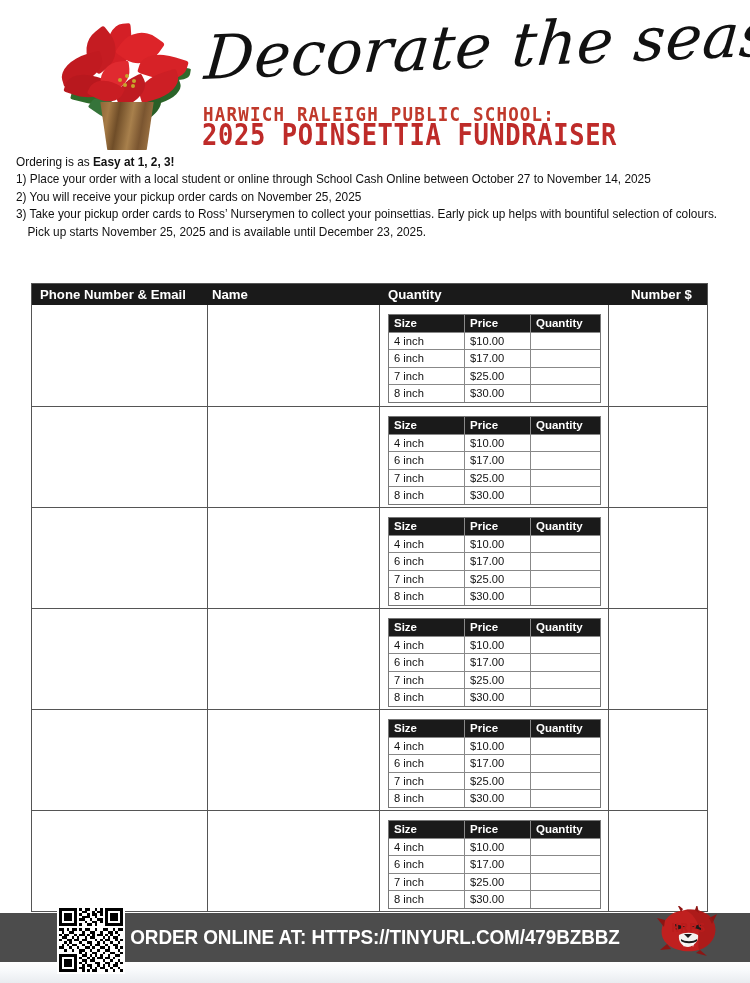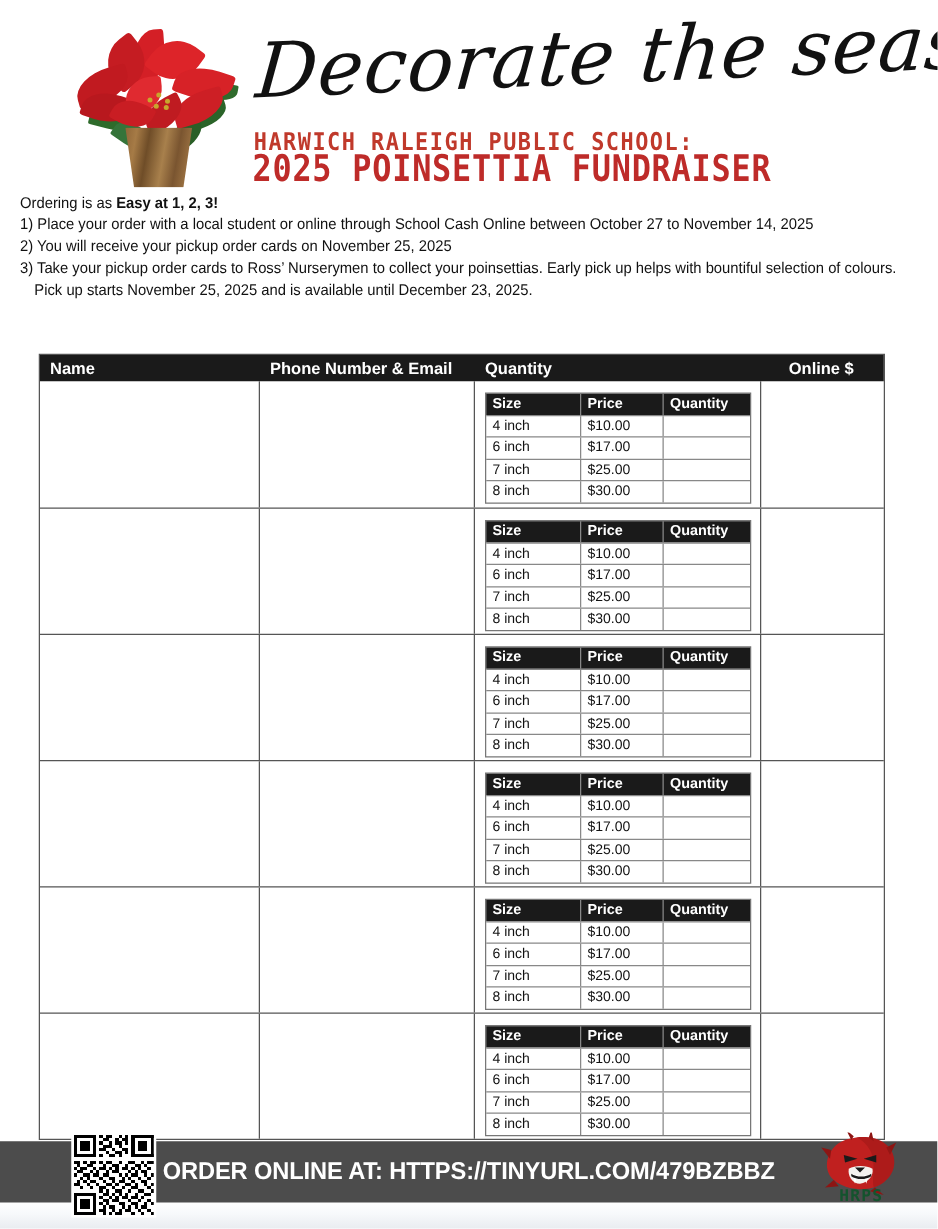--- a/index.html
+++ b/index.html
@@ -268,28 +268,28 @@
   .qr svg { display: block; }
 
   .mascot {
     position: absolute;
     left: 655px; top: 906px;
     width: 68px; height: 66px;
     z-index: 8;
   }
   .mascot-hrps {
     position: absolute;
-    left: 655px; top: 950px;
+    left: 655px; top: 920px;
     width: 68px;
     text-align: center;
     font-family: "DejaVu Sans Mono", monospace;
     font-weight: bold;
     font-size: 13px;
     letter-spacing: 1px;
-    color: #14532d;
+    color: #b91c1c;
     z-index: 9;
   }
 </style>
 </head>
 <body>
 
 <div class="page">
 
   <div class="header">
 
@@ -336,24 +336,24 @@
     <div class="line"><span>Ordering is as </span><b>Easy at 1, 2, 3!</b></div>
     <div class="line">1) Place your order with a local student or online through School Cash Online between October 27 to November 14, 2025</div>
     <div class="line">2) You will receive your pickup order cards on November 25, 2025</div>
     <div class="line">3) Take your pickup order cards to Ross’ Nurserymen to collect your poinsettias. Early pick up helps with bountiful selection of colours.</div>
     <div class="line indent">Pick up starts November 25, 2025 and is available until December 23, 2025.</div>
   </div>
 
 
   <div class="table">
     <div class="thead">
+      <div class="th c-phone">Phone Number &amp; Email</div>
       <div class="th c-name">Name</div>
-      <div class="th c-phone">Phone Number &amp; Email</div>
       <div class="th c-qty">Quantity</div>
-      <div class="th c-total">Online $</div>
+      <div class="th c-total">Number $</div>
     </div>
     <div id="tbody">
         <div class="trow">
           <div class="cell c-name"></div>
           <div class="cell c-phone"></div>
           <div class="cell c-qty">
             <div class="inner">
               <div class="ihead">
                 <div class="ic-size">Size</div>
                 <div class="ic-price">Price</div>

